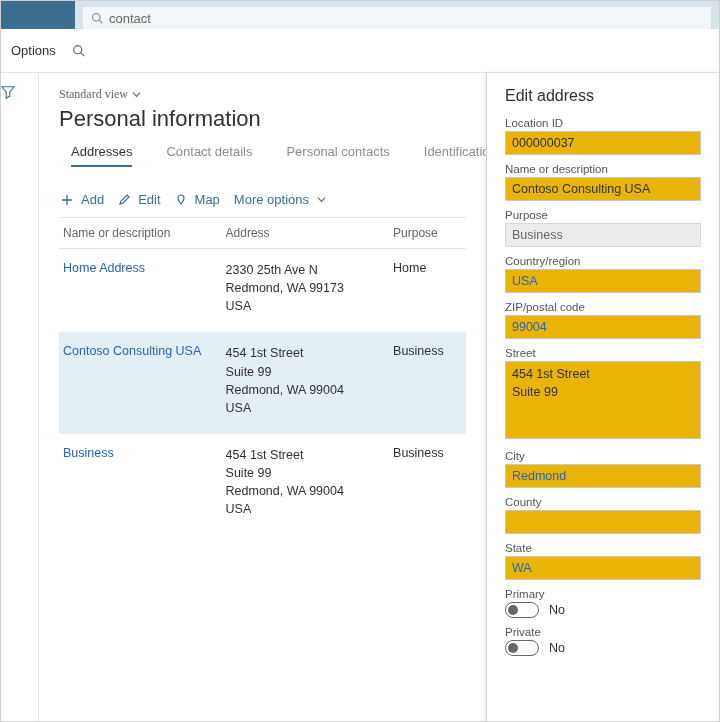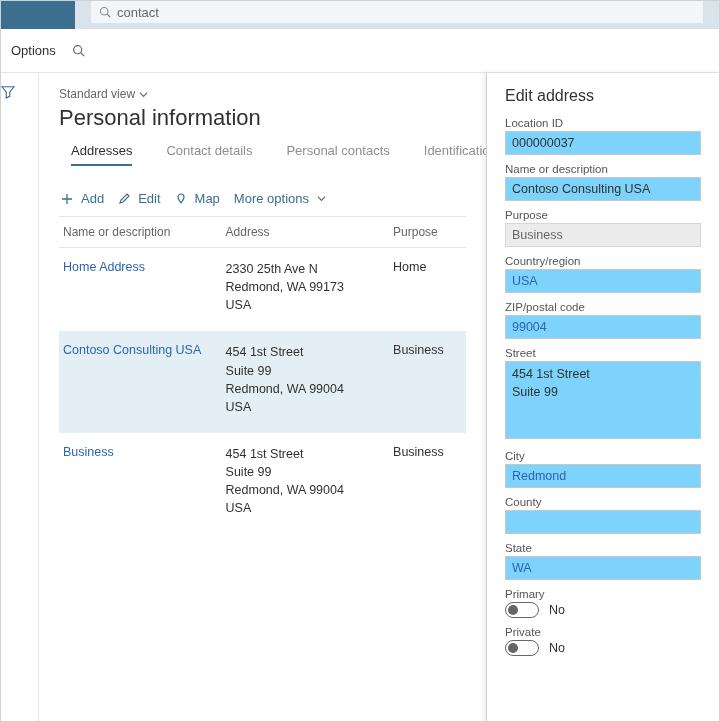--- a/index.html
+++ b/index.html
@@ -19,22 +19,22 @@
     align-items: stretch;
   }
   .top-bar-left {
     width: 74px;
     background: #3b6e8f;
   }
   .search-wrap {
     flex: 1;
     background: #d8e3ea;
     display: flex;
-    align-items: flex-start;
-    padding: 0 16px;
+    align-items: flex-end;
+    padding: 0 8px;
   }
   .search-box {
     display: flex;
     align-items: center;
     background: #f3f6f8;
     height: 22px;
     width: 100%;
     padding: 0 8px;
     border-radius: 1px;
   }
@@ -75,20 +75,21 @@
     overflow: hidden;
     min-width: 0;
   }
   .view-label {
     font-size: 12px;
     color: #666;
     display: flex;
     align-items: center;
     gap: 4px;
     margin-bottom: 4px;
+    font-family: Liberation Serif, serif;
   }
   .view-label .chev { font-size: 10px; }
   .page-title {
     font-size: 22px;
     font-weight: 400;
     margin-bottom: 12px;
     color: #323130;
   }
   .tabs {
     display: flex;
@@ -177,21 +178,21 @@
     margin-bottom: 2px;
     display: block;
   }
   .field input, .field textarea, .field .ro {
     width: 100%;
     border: 1px solid #c8c8c8;
     font-size: 12.5px;
     padding: 4px 6px;
     font-family: inherit;
     color: #2b65b2;
-    background: #7dd3fc;
+    background: #eab308;
     outline: none;
   }
   .field input.black, .field .ro.black, .field textarea { color: #323130; }
   .field .ro {
     background: #ececec;
     color: #666;
     border-color: #d6d6d6;
   }
   .field textarea {
     height: 78px;

